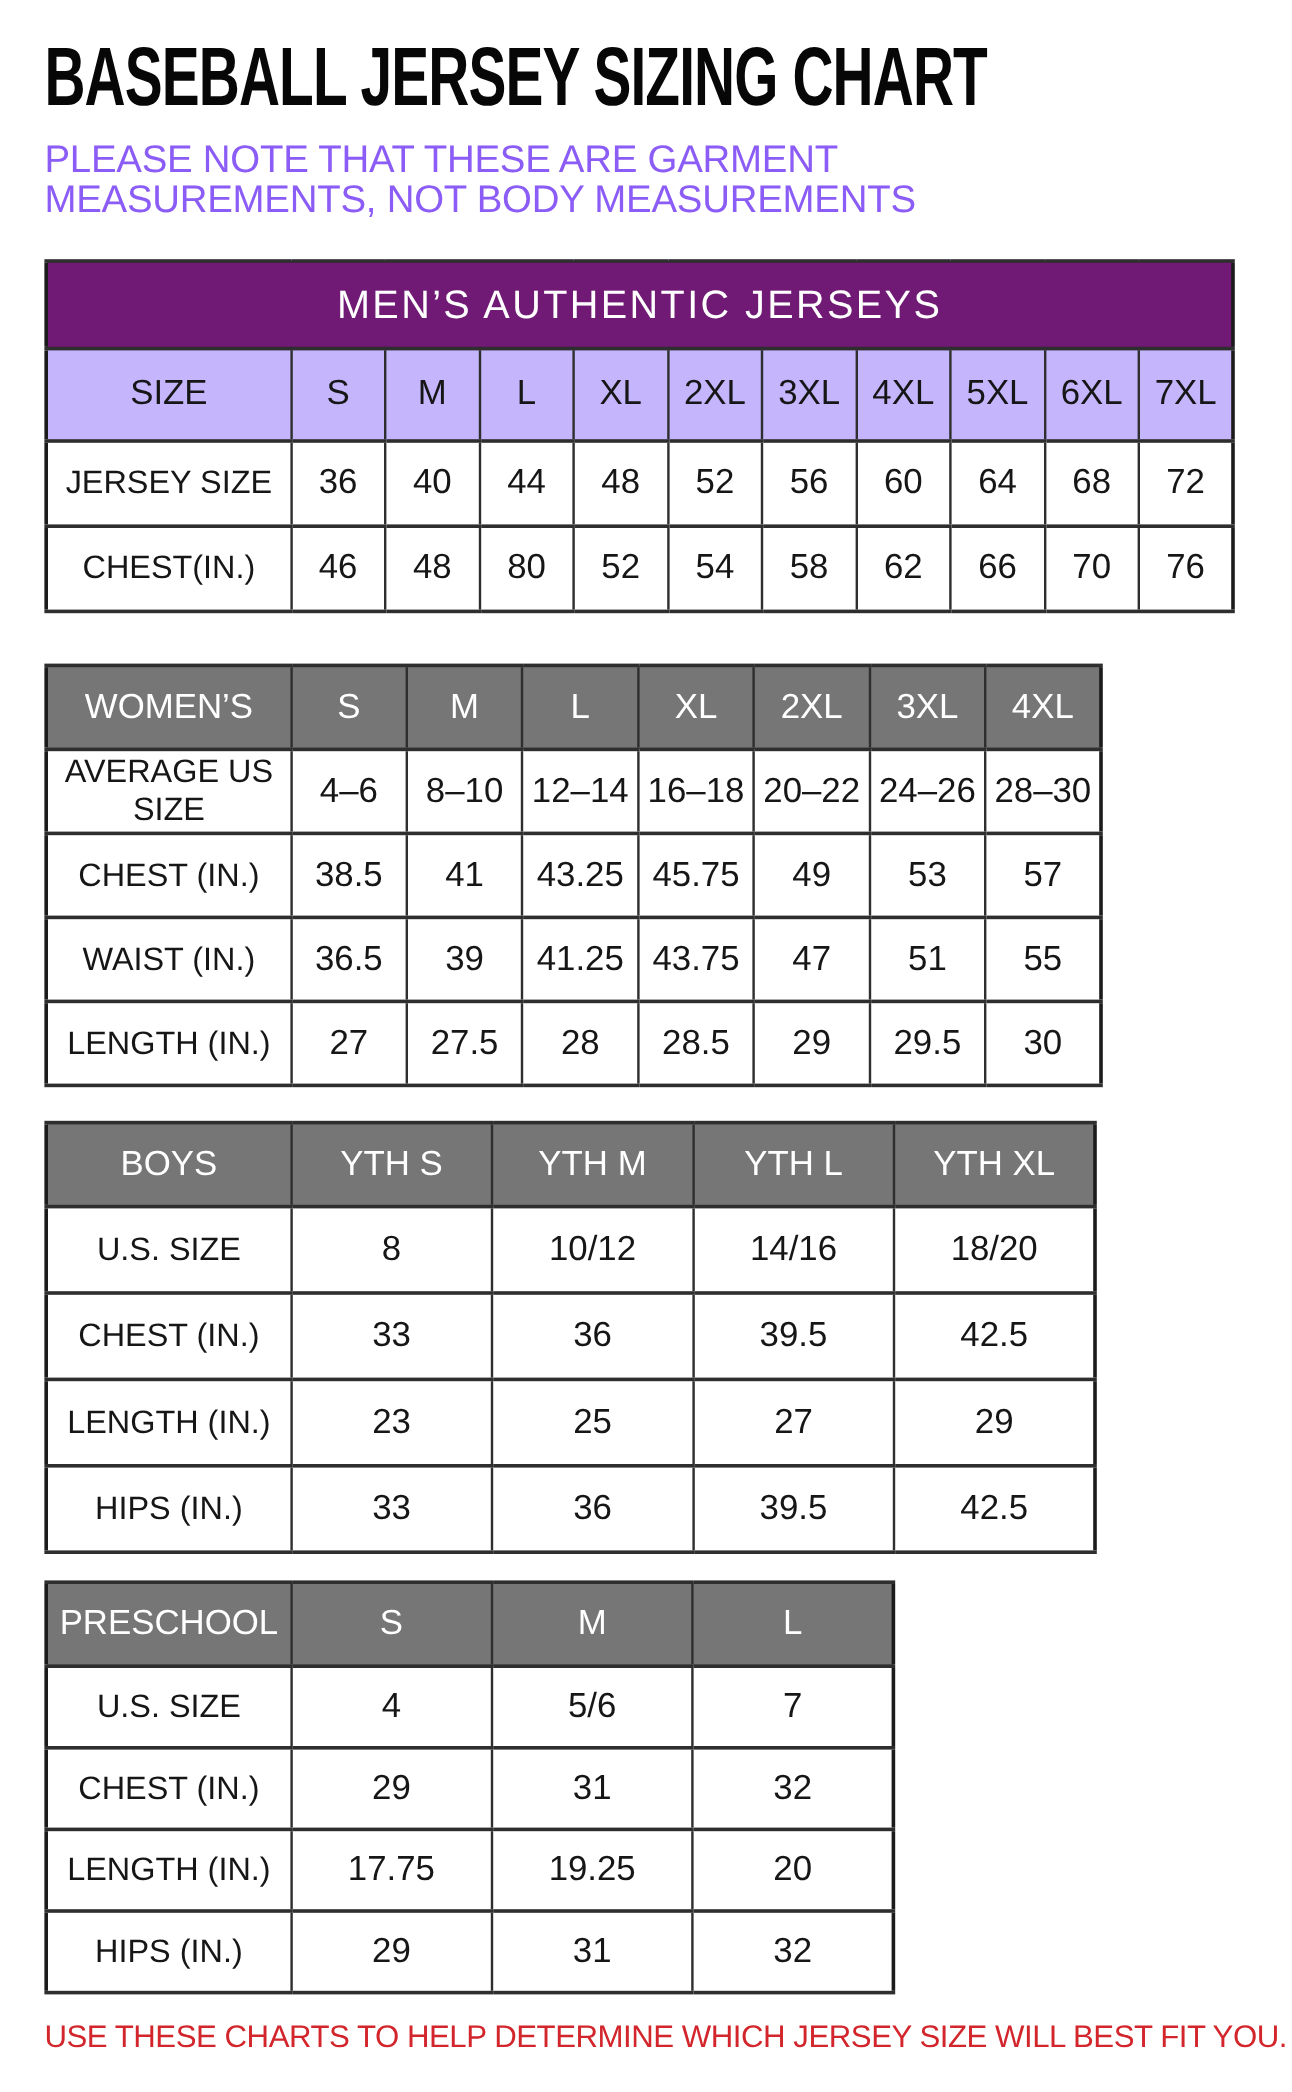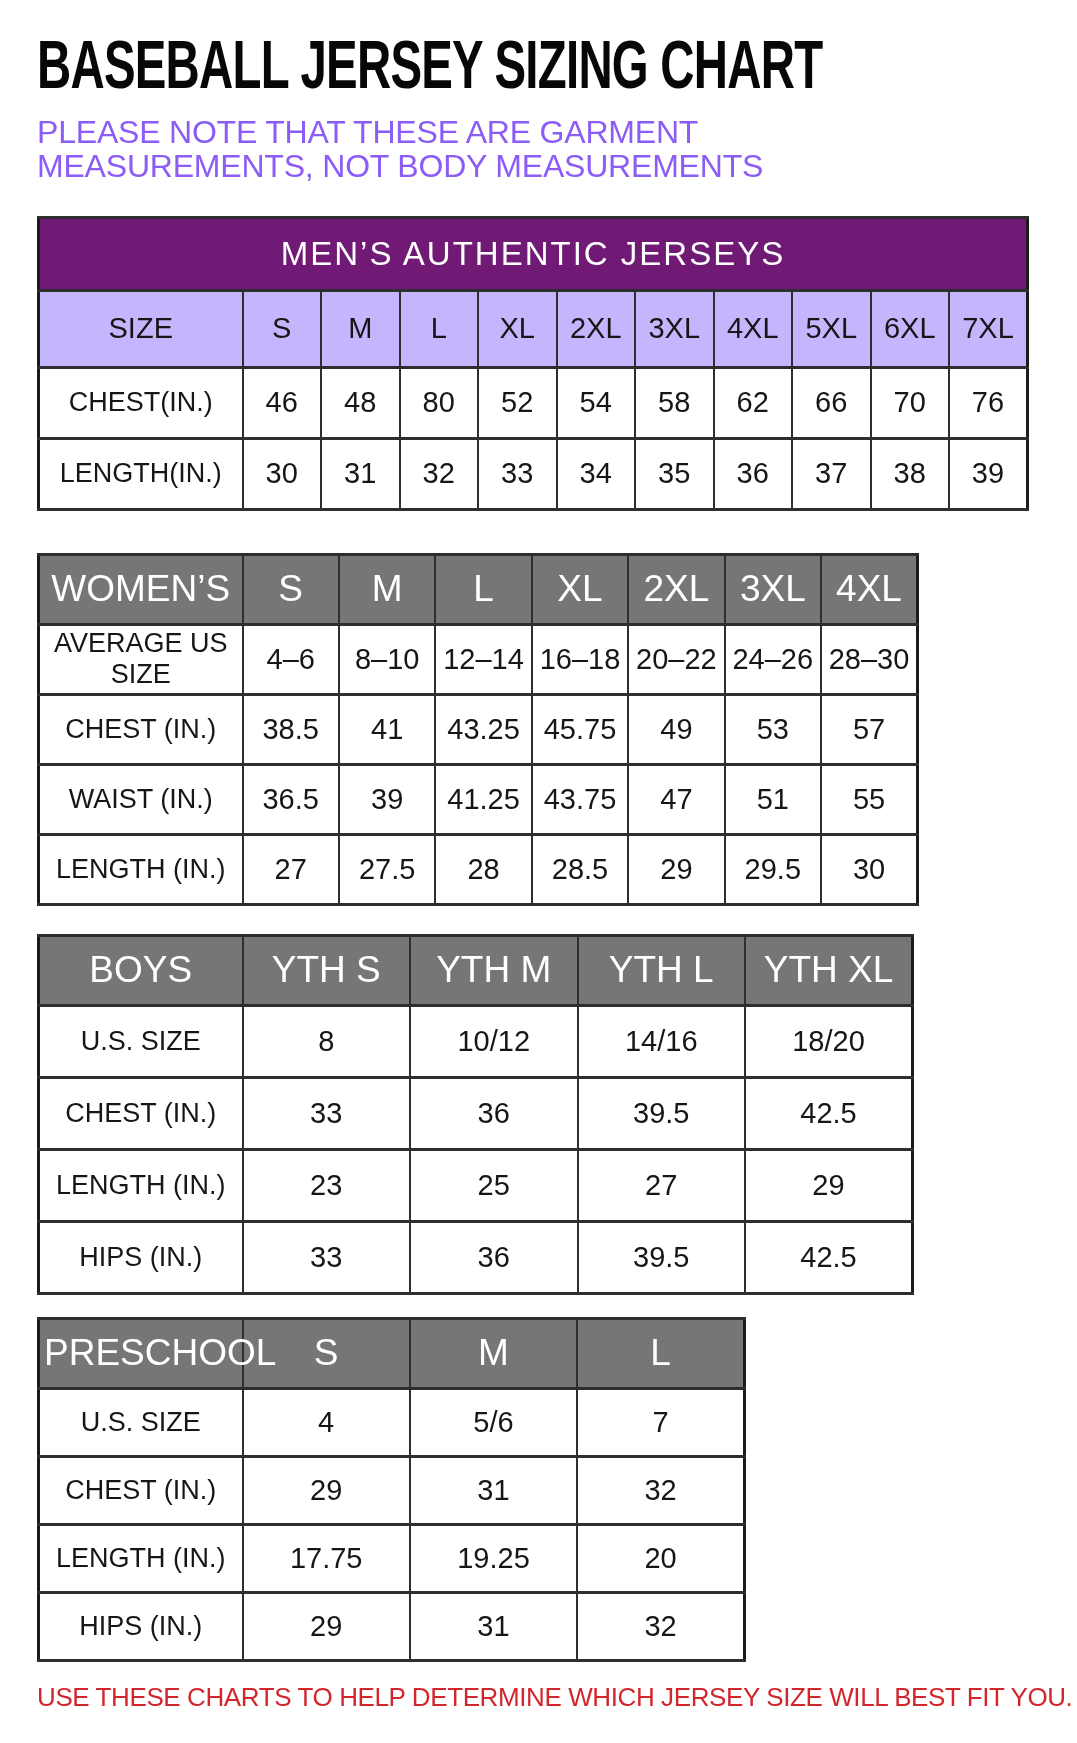--- a/index.html
+++ b/index.html
@@ -51,21 +51,21 @@
   .banner {
     background: #701a75;
     color: #ffffff;
     font-size: 33px;
     letter-spacing: 2px;
     height: 73px;
   }
   .head-gray th {
     background: #767676;
     color: #ffffff;
-    font-size: 37px;
+    font-size: 29px;
     height: 70px;
   }
   .head-plain th {
     background: #c4b5fd;
     color: #161616;
     font-size: 29px;
   }
   .label-cell { font-size: 27px; line-height: 1.15; }
   .val-cell   { font-size: 29px; }
 
@@ -127,45 +127,45 @@
             <th class="val-cell">2XL</th>
             <th class="val-cell">3XL</th>
             <th class="val-cell">4XL</th>
             <th class="val-cell">5XL</th>
             <th class="val-cell">6XL</th>
             <th class="val-cell">7XL</th>
           </tr>
         </thead>
         <tbody>
           <tr>
+            <th class="label-cell">JERSEY SIZE</th>
+            <td class="val-cell">36</td>
+            <td class="val-cell">40</td>
+            <td class="val-cell">44</td>
+            <td class="val-cell">48</td>
+            <td class="val-cell">52</td>
+            <td class="val-cell">56</td>
+            <td class="val-cell">60</td>
+            <td class="val-cell">64</td>
+            <td class="val-cell">68</td>
+            <td class="val-cell">72</td>
+          </tr>
+          <tr>
             <th class="label-cell">CHEST(IN.)</th>
             <td class="val-cell">46</td>
             <td class="val-cell">48</td>
             <td class="val-cell">80</td>
             <td class="val-cell">52</td>
             <td class="val-cell">54</td>
             <td class="val-cell">58</td>
             <td class="val-cell">62</td>
             <td class="val-cell">66</td>
             <td class="val-cell">70</td>
             <td class="val-cell">76</td>
           </tr>
-          <tr>
-            <th class="label-cell">LENGTH(IN.)</th>
-            <td class="val-cell">30</td>
-            <td class="val-cell">31</td>
-            <td class="val-cell">32</td>
-            <td class="val-cell">33</td>
-            <td class="val-cell">34</td>
-            <td class="val-cell">35</td>
-            <td class="val-cell">36</td>
-            <td class="val-cell">37</td>
-            <td class="val-cell">38</td>
-            <td class="val-cell">39</td>
-          </tr>
         </tbody>
       </table>
   </section>
 
   <section>
     <table class="tbl womens">
         <colgroup>
           <col class="c-label">
           <col class="c-val">
           <col class="c-val">

